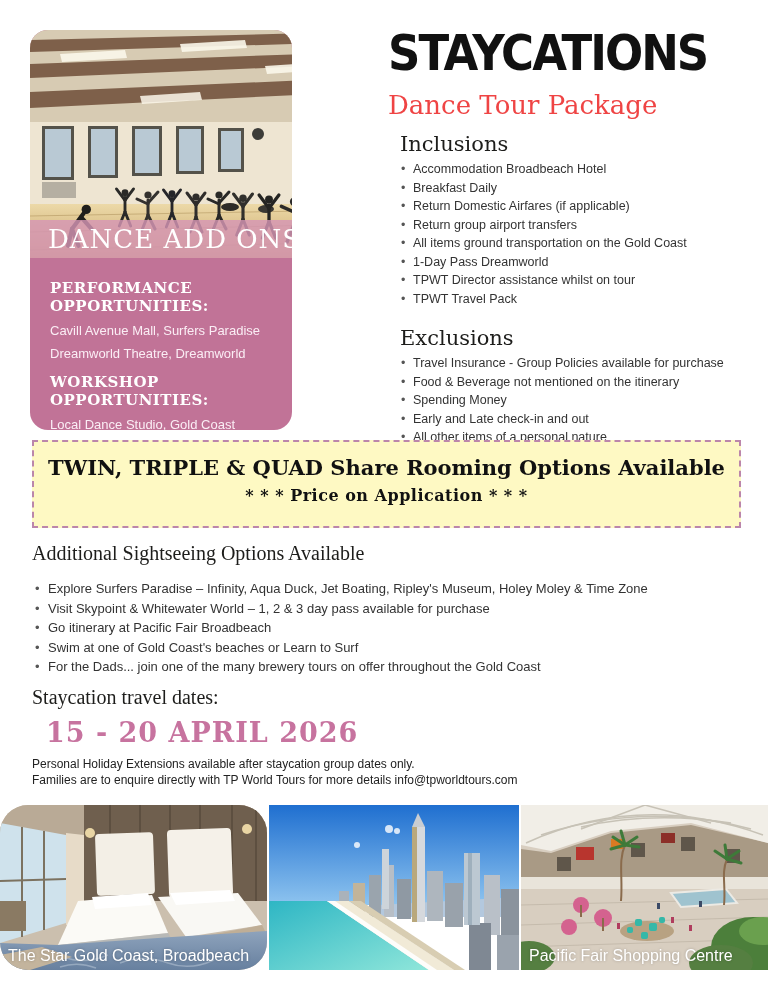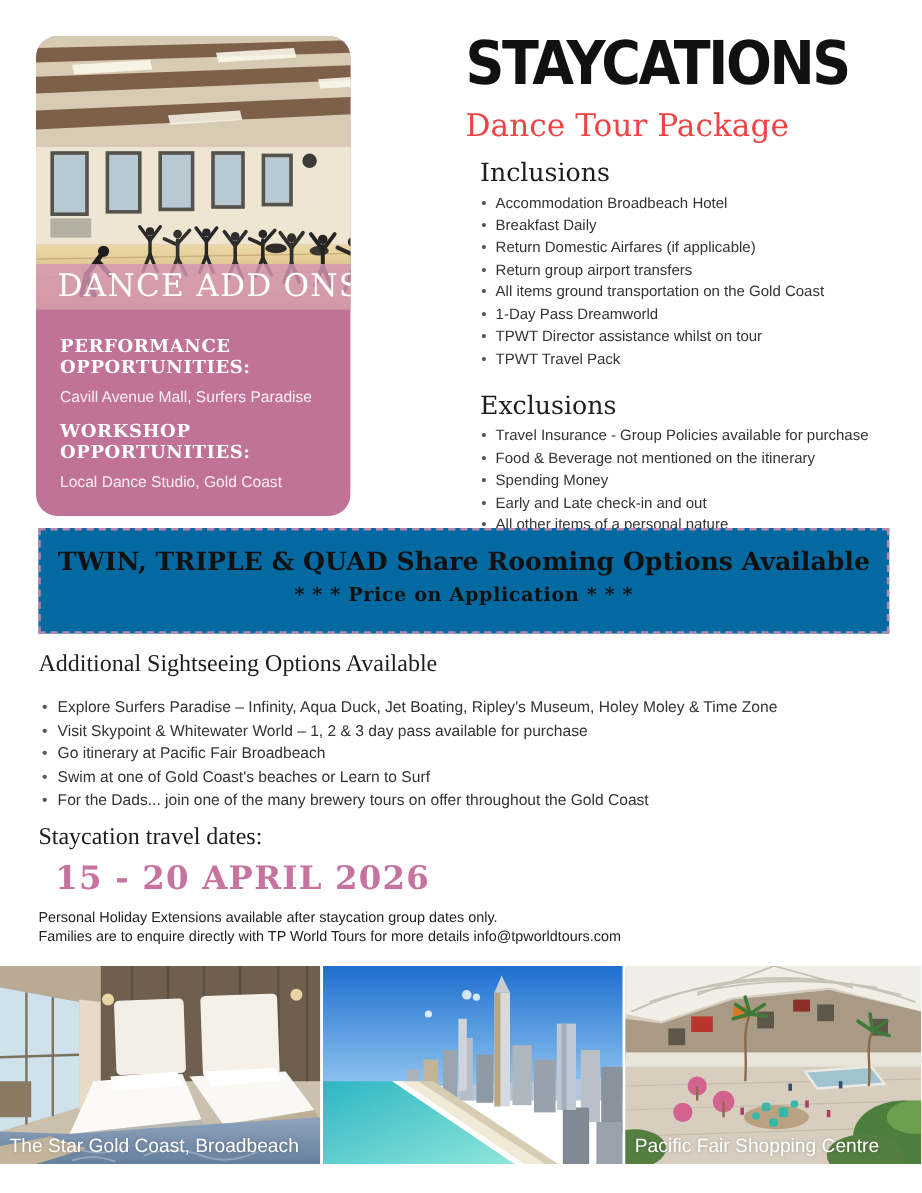--- a/index.html
+++ b/index.html
@@ -29,21 +29,21 @@
             font-size:26px;color:#ef4444;}
   .list-head{margin:12px 0 4px 12px;font-family:"DejaVu Serif",serif;font-weight:400;
              font-size:21px;color:#1d1d1b;}
   .list-head.second{margin-top:18px;}
   ul.plain{margin:0 0 0 12px;padding:0;list-style:none;}
   ul.plain li{position:relative;padding-left:13px;font-size:12.5px;line-height:18.5px;color:#333;}
   ul.plain li::before{content:"\2022";position:absolute;left:1px;top:0;color:#555;}
 
   
   .room-box{position:absolute;left:32px;top:440px;width:709px;height:88px;
-            box-sizing:border-box;border:2px dashed #bb86ab;background:#0369a1;text-align:center;}
+            box-sizing:border-box;border:2px dashed #bb86ab;background:#fef9c3;text-align:center;}
   .room-line1{margin-top:13px;font-family:"DejaVu Serif",serif;font-weight:700;
               font-size:21px;color:#111;}
   .room-line2{margin-top:6px;font-family:"DejaVu Serif",serif;font-weight:700;
               font-size:16px;color:#111;letter-spacing:.5px;}
 
   
   .sightseeing{position:absolute;left:32px;top:542px;width:724px;}
   .big-head{margin:0;font-family:Liberation Serif, serif;font-weight:400;
             font-size:20px;color:#1d1d1b;}
   ul.wide{margin:14px 0 0 2px;padding:0;list-style:none;}
@@ -57,21 +57,21 @@
   .travel-note{margin:0;font-size:12px;line-height:15.5px;color:#222;}
   .travel-notes{margin-top:9px;}
 
   
   .photo-strip{position:absolute;left:0;top:805px;width:768px;height:165px;
                display:flex;gap:2px;}
   .photo{position:relative;height:165px;overflow:hidden;}
   .photo svg{display:block;width:100%;height:100%;}
   .photo-caption{position:absolute;left:8px;bottom:5px;color:#fff;font-size:16px;
                  text-shadow:0 0 3px rgba(0,0,0,.25);}
-  .p1{width:267px;} .p2{width:250px;} .p3{width:247px;}
+  .p1{width:267px;border-radius:28px;} .p2{width:250px;} .p3{width:247px;}
 </style>
 </head>
 <body>
 
 <div id="page">
 
   <div class="dance-card">
     <div class="card-photo">
       <svg viewBox="0 0 328 228" preserveAspectRatio="none">
         <defs>
@@ -152,20 +152,21 @@
         <use href="#figV" transform="translate(291,219) scale(1.25)" style="color:#1f1f1f"></use>
         <use href="#figV" transform="translate(317,226) scale(1.3)" style="color:#44523f"></use>
       </svg>
       <div class="card-band">
         <h2>DANCE ADD ONS</h2>
       </div>
     </div>
     <div class="card-body">
       <div class="card-sec-head">PERFORMANCE OPPORTUNITIES:</div>
       <div class="card-sec-line">Cavill Avenue Mall, Surfers Paradise</div>
+      <div class="card-sec-line">Dreamworld Theatre, Dreamworld</div>
       <div class="card-sec-head">WORKSHOP OPPORTUNITIES:</div>
       <div class="card-sec-line">Local Dance Studio, Gold Coast</div>
     </div>
   </div>
 
   <div class="right-col">
     <h1 class="main-title">STAYCATIONS</h1>
     <div class="subtitle">Dance Tour Package</div>
 
     <div class="list-head">Inclusions</div>

